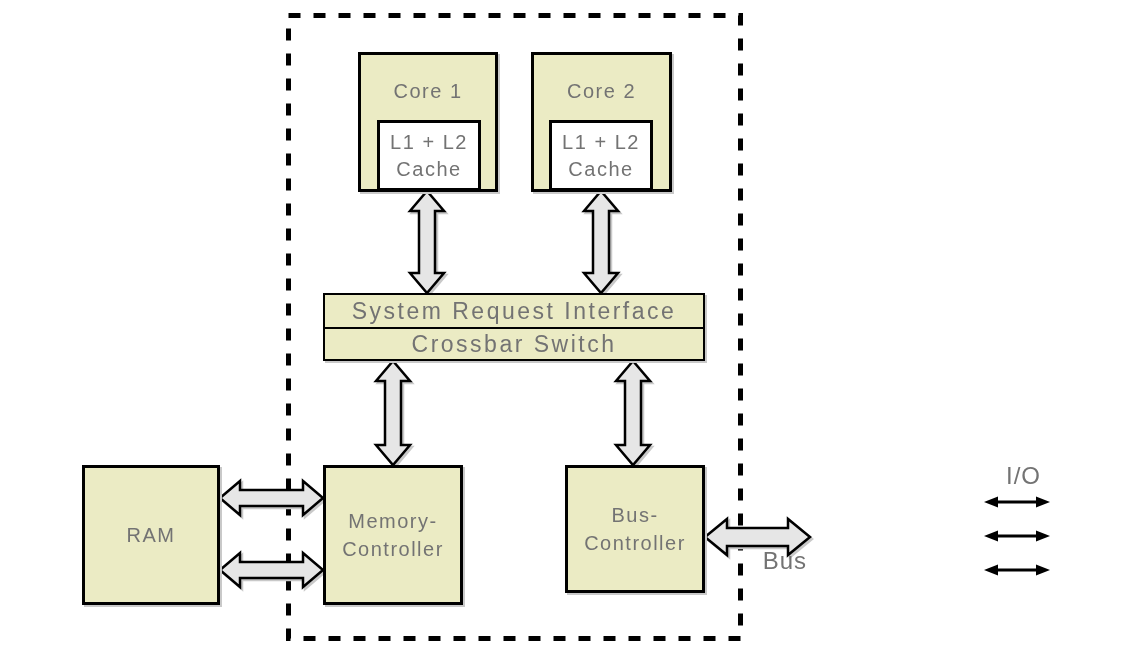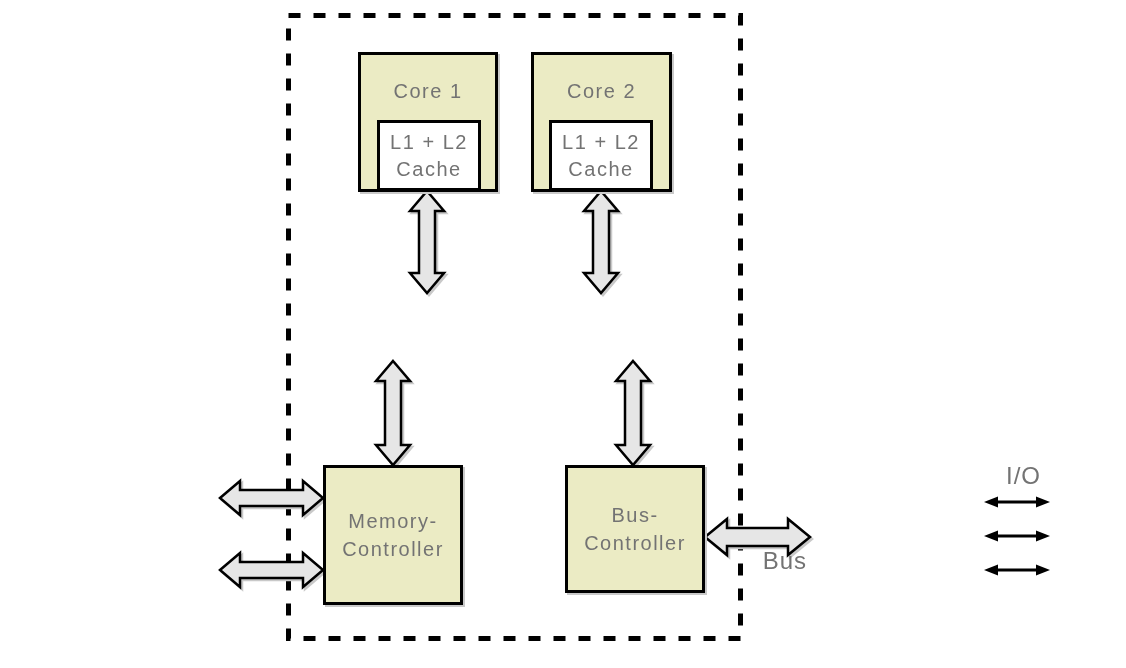--- a/index.html
+++ b/index.html
@@ -90,21 +90,30 @@
   </div>
 
   <div class="box core-box" style="left:531px;top:52px;width:141px;height:140px;">
     <div class="lbl">Core 2</div>
   </div>
   <div class="cache-box" style="left:549px;top:120px;width:104px;height:71px;">
     <div class="lbl">L1 + L2</div>
     <div class="lbl">Cache</div>
   </div>
 
+  <div class="bar" style="left:323px;top:293px;width:382px;height:36px;">
+    <div class="lbl">System Request Interface</div>
+  </div>
+  <div class="bar" style="left:323px;top:327px;width:382px;height:34px;">
+    <div class="lbl">Crossbar Switch</div>
+  </div>
 
+  <div class="box" style="left:82px;top:465px;width:138px;height:140px;">
+    <div class="lbl">RAM</div>
+  </div>
 
   <div class="box" style="left:323px;top:465px;width:140px;height:140px;">
     <div class="lbl">Memory-</div>
     <div class="lbl">Controller</div>
   </div>
 
   <div class="box" style="left:565px;top:465px;width:140px;height:128px;">
     <div class="lbl">Bus-</div>
     <div class="lbl">Controller</div>
   </div>

